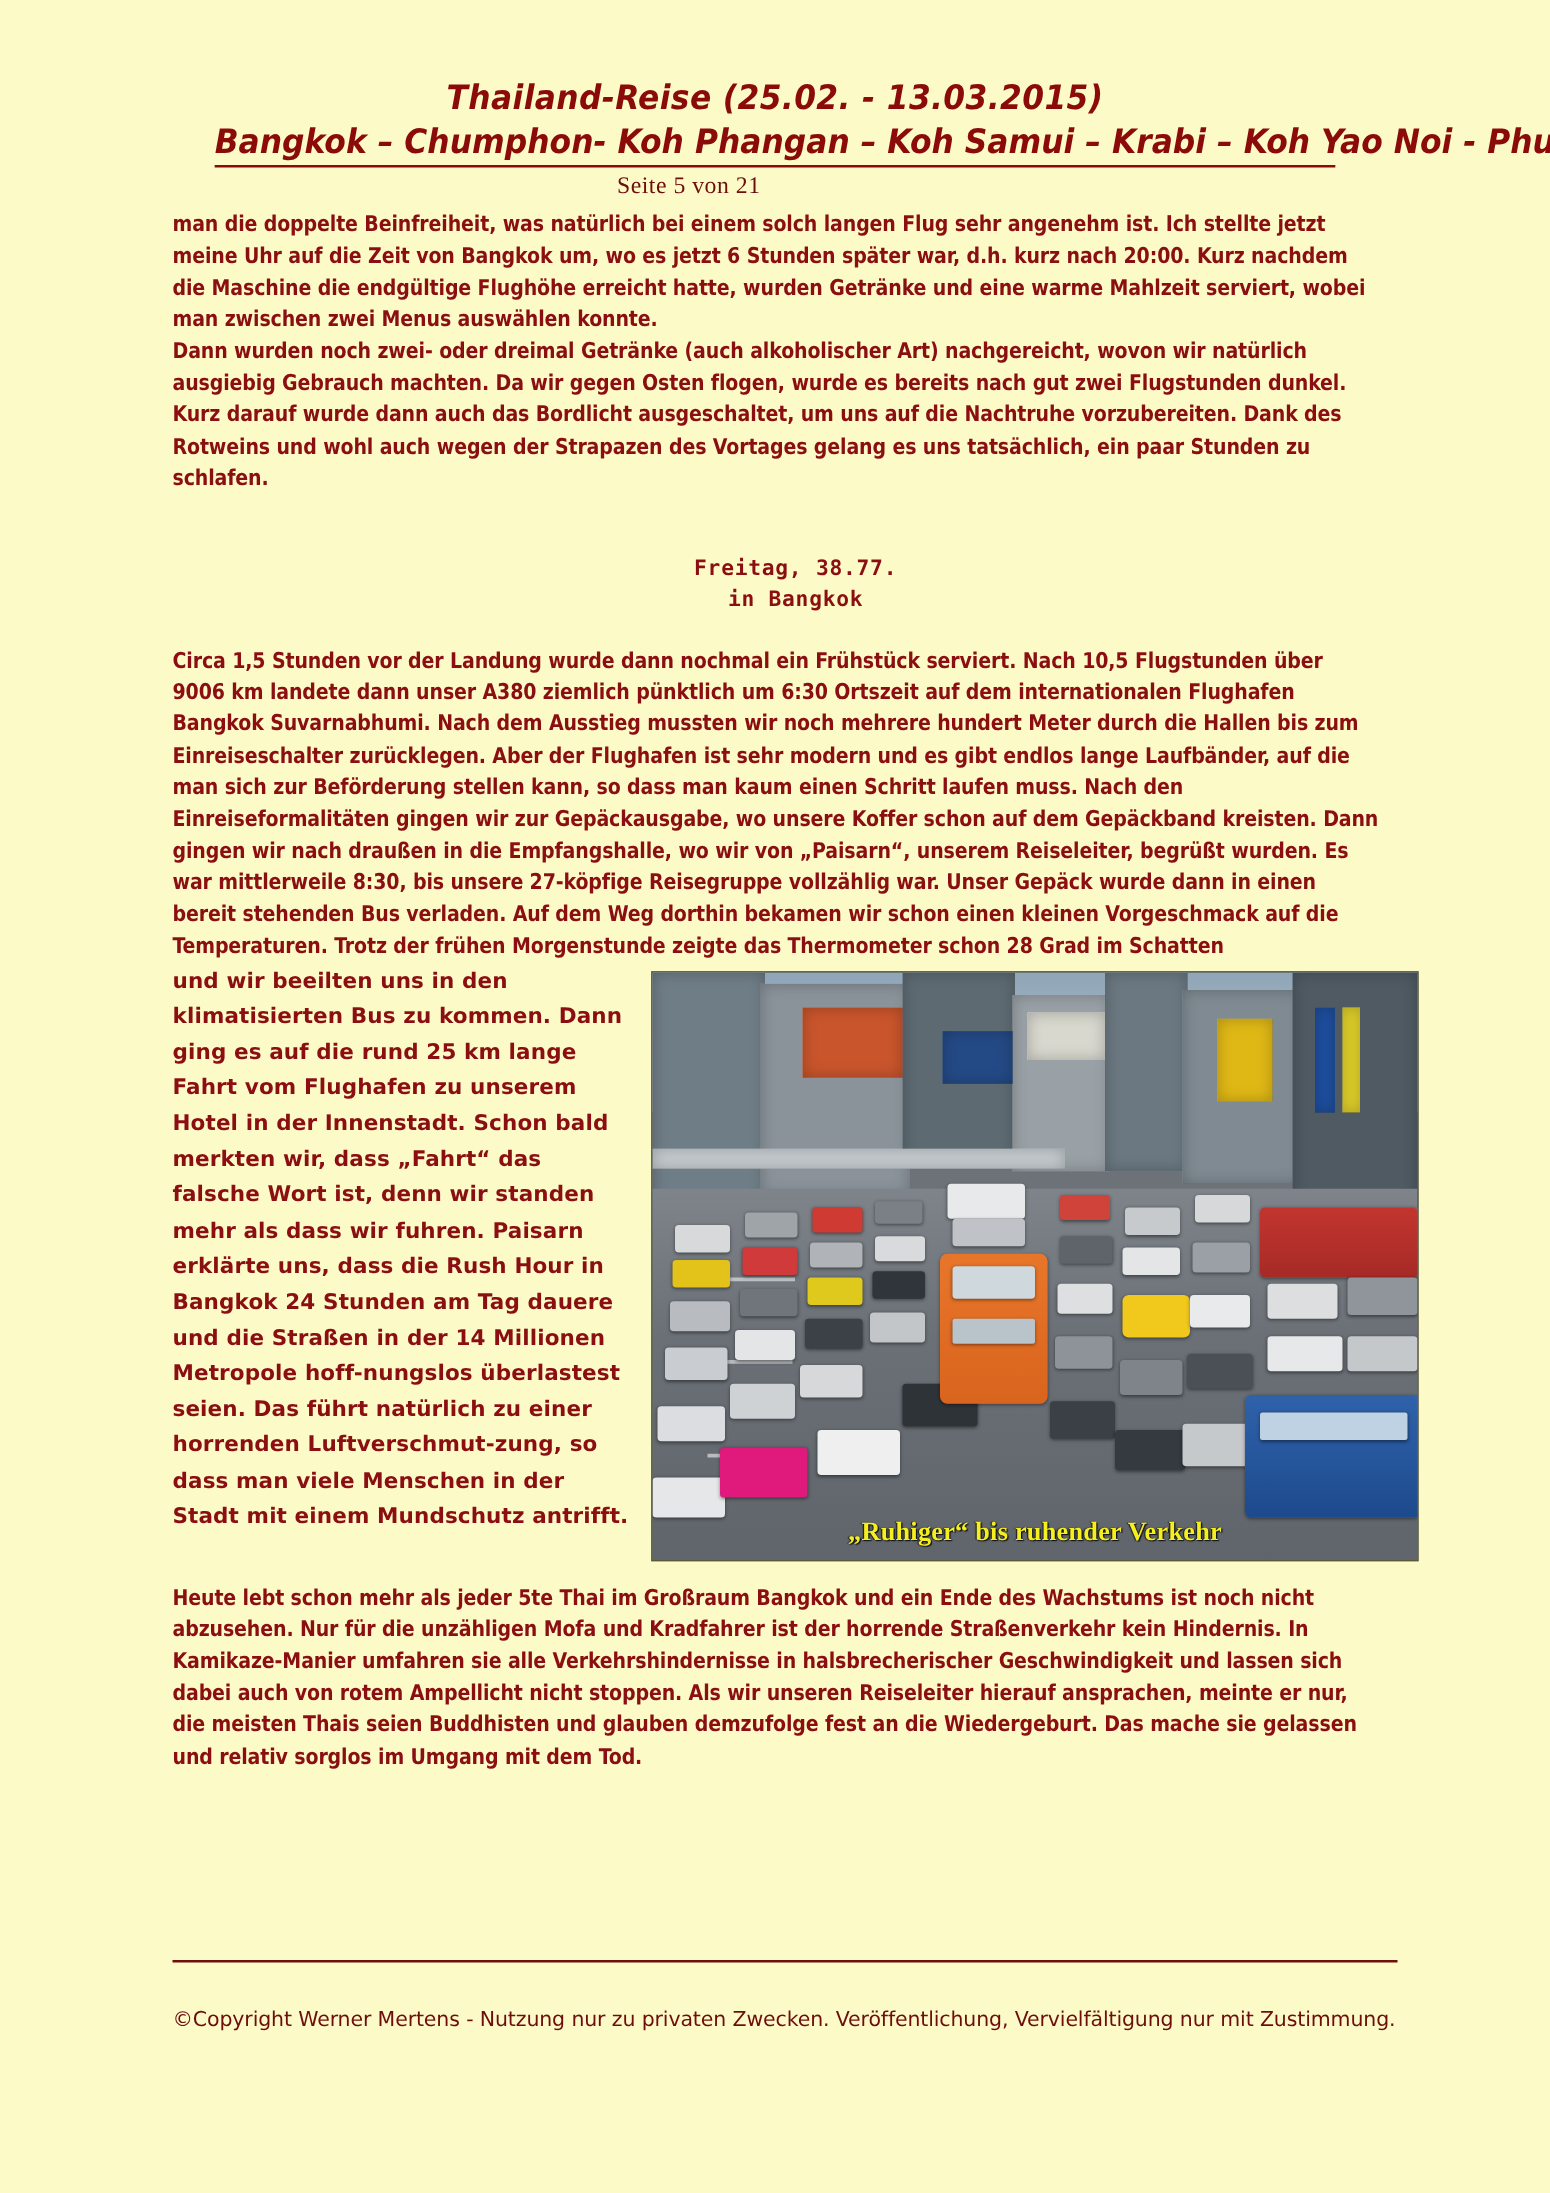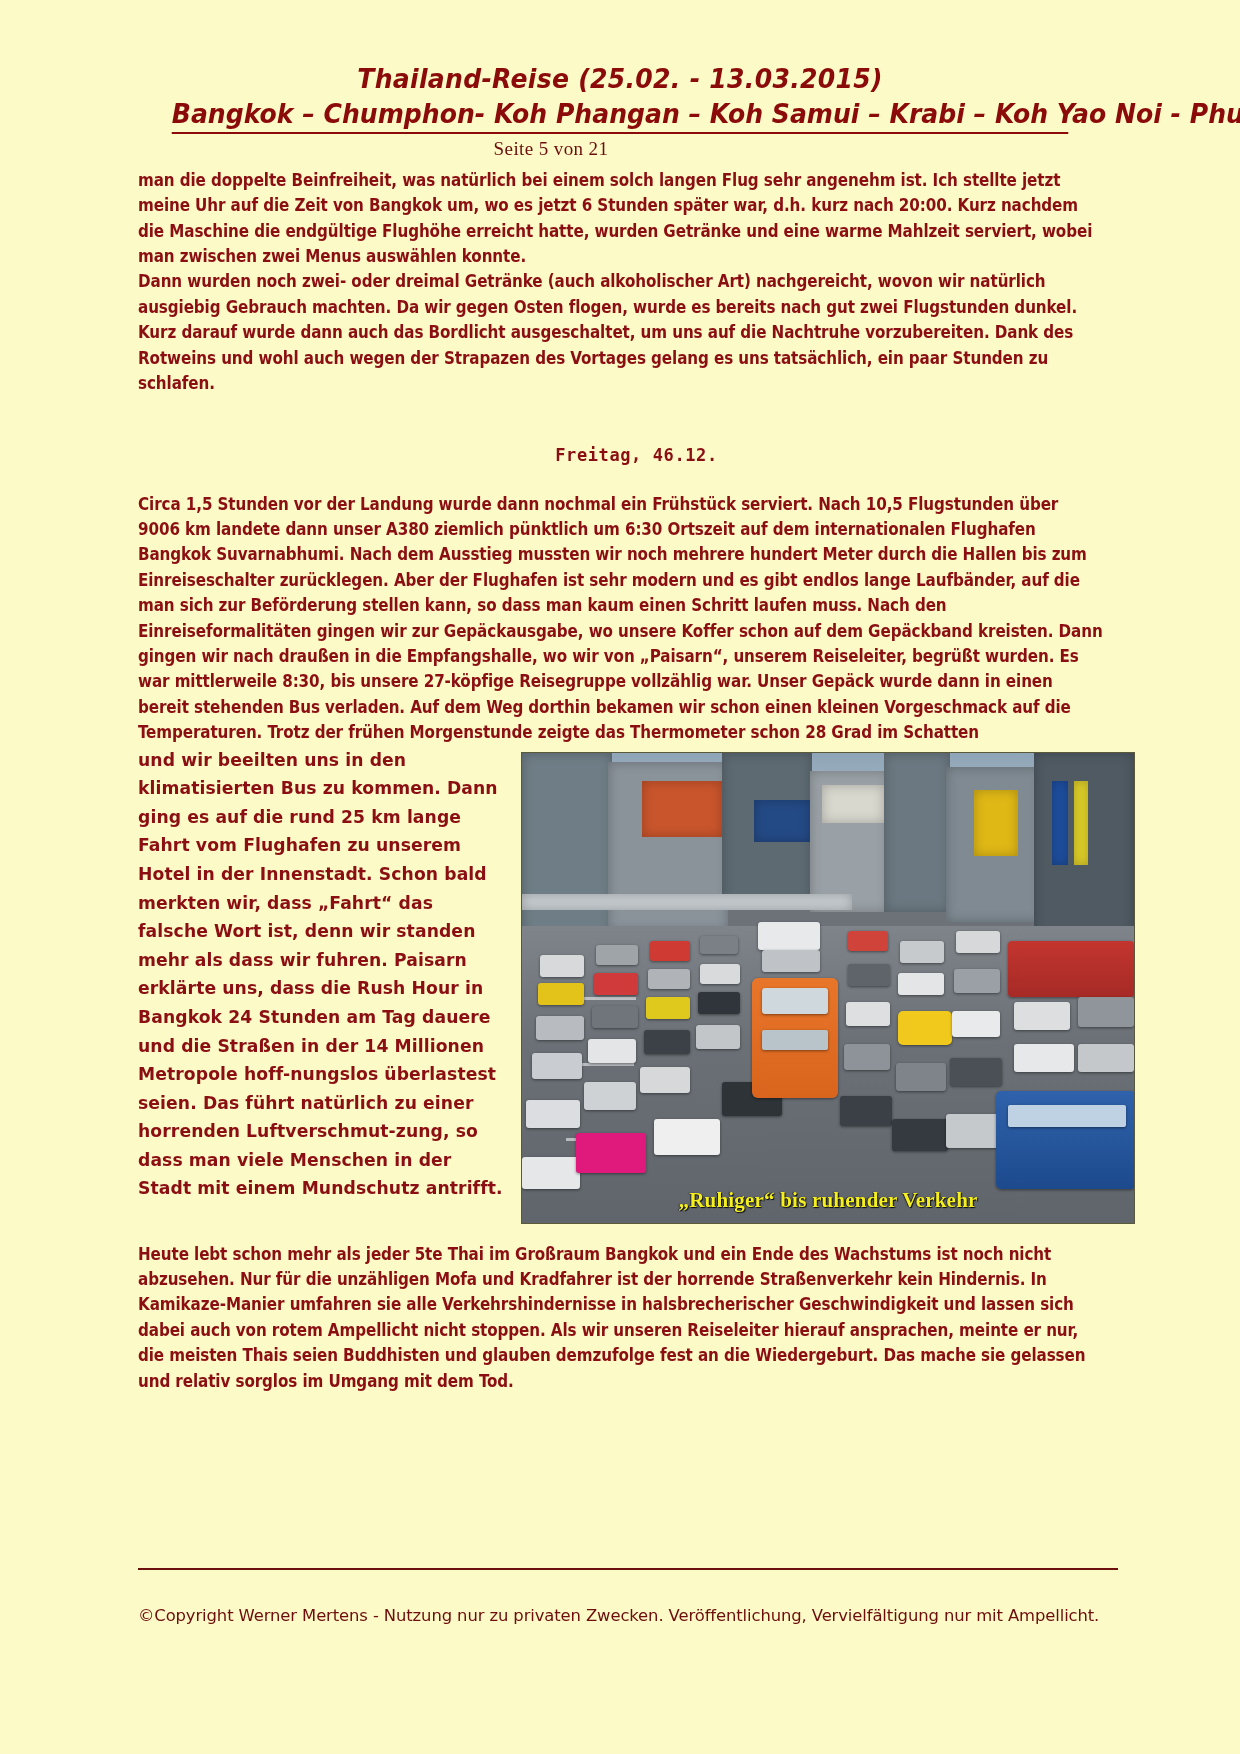--- a/index.html
+++ b/index.html
@@ -192,21 +192,22 @@
   </div>
   <div class="page-number">Seite 5 von  21</div>
 
   <div class="content">
 
     <p class="para top-para">man die doppelte Beinfreiheit, was natürlich bei einem solch langen Flug sehr angenehm ist. Ich stellte jetzt meine Uhr auf die Zeit von Bangkok um, wo es jetzt 6 Stunden später war, d.h. kurz nach 20:00. Kurz nachdem die Maschine die endgültige Flughöhe erreicht hatte, wurden Getränke und eine warme Mahlzeit serviert, wobei man zwischen zwei Menus auswählen konnte.</p>
     <p class="para">Dann wurden noch zwei- oder dreimal Getränke (auch alkoholischer Art) nachgereicht, wovon wir natürlich ausgiebig Gebrauch machten. Da wir gegen Osten flogen, wurde es bereits nach gut zwei Flugstunden dunkel. Kurz darauf wurde dann auch das Bordlicht ausgeschaltet, um uns auf die Nachtruhe vorzubereiten. Dank des Rotweins und wohl auch wegen der Strapazen des Vortages gelang es uns tatsächlich, ein paar Stunden zu schlafen.</p>
 
     <div class="spacer-40"></div>
 
-    <div class="daytitle">Freitag, 46.12.</div>
+    <div class="daytitle">Freitag, 38.77.</div>
+    <div class="daytitle">in Bangkok</div>
 
     <div class="spacer-22"></div>
 
     <p class="para">Circa 1,5 Stunden vor der Landung wurde dann nochmal ein Frühstück serviert. Nach 10,5 Flugstunden über 9006 km landete dann unser A380 ziemlich pünktlich um 6:30 Ortszeit auf dem internationalen Flughafen Bangkok Suvarnabhumi. Nach dem Ausstieg mussten wir noch mehrere hundert Meter durch die Hallen bis zum Einreiseschalter zurücklegen. Aber der Flughafen ist sehr modern und es gibt endlos lange Laufbänder, auf die man sich zur Beförderung stellen kann, so dass man kaum einen Schritt laufen muss. Nach den Einreiseformalitäten gingen wir zur Gepäckausgabe, wo unsere Koffer schon auf dem Gepäckband kreisten. Dann gingen wir nach draußen in die Empfangshalle, wo wir von „Paisarn“, unserem Reiseleiter, begrüßt wurden. Es war mittlerweile 8:30, bis unsere 27-köpfige Reisegruppe vollzählig war. Unser Gepäck wurde dann in einen bereit stehenden Bus verladen. Auf dem Weg dorthin bekamen wir schon einen kleinen Vorgeschmack auf die Temperaturen. Trotz der frühen Morgenstunde zeigte das Thermometer schon 28 Grad im Schatten</p>
 
     <div class="float-wrap">
 
       <div class="photo-box">
         <div class="sky"></div>
 
@@ -304,15 +305,15 @@
       <div class="clear"></div>
     </div>
 
     <div class="spacer-12"></div>
 
     <p class="para">Heute lebt schon mehr als jeder 5te Thai im Großraum Bangkok und ein Ende des Wachstums ist noch nicht abzusehen. Nur für die unzähligen Mofa und Kradfahrer ist der horrende Straßenverkehr kein Hindernis. In Kamikaze-Manier umfahren sie alle Verkehrshindernisse in halsbrecherischer Geschwindigkeit und lassen sich dabei auch von rotem Ampellicht nicht stoppen. Als wir unseren Reiseleiter hierauf ansprachen, meinte er nur, die meisten Thais seien Buddhisten und glauben demzufolge fest an die Wiedergeburt. Das mache sie gelassen und relativ sorglos im Umgang mit dem Tod.</p>
   </div>
 
   <div class="footer-rule"></div>
   <div class="footer-text">
-    <span>©</span><span>Copyright Werner Mertens - Nutzung nur zu privaten Zwecken.  Veröffentlichung, Vervielfältigung nur mit Ampellicht.</span>
+    <span>©</span><span>Copyright Werner Mertens - Nutzung nur zu privaten Zwecken.  Veröffentlichung, Vervielfältigung nur mit Zustimmung.</span>
   </div>
 </div>
 
 </body></html>

